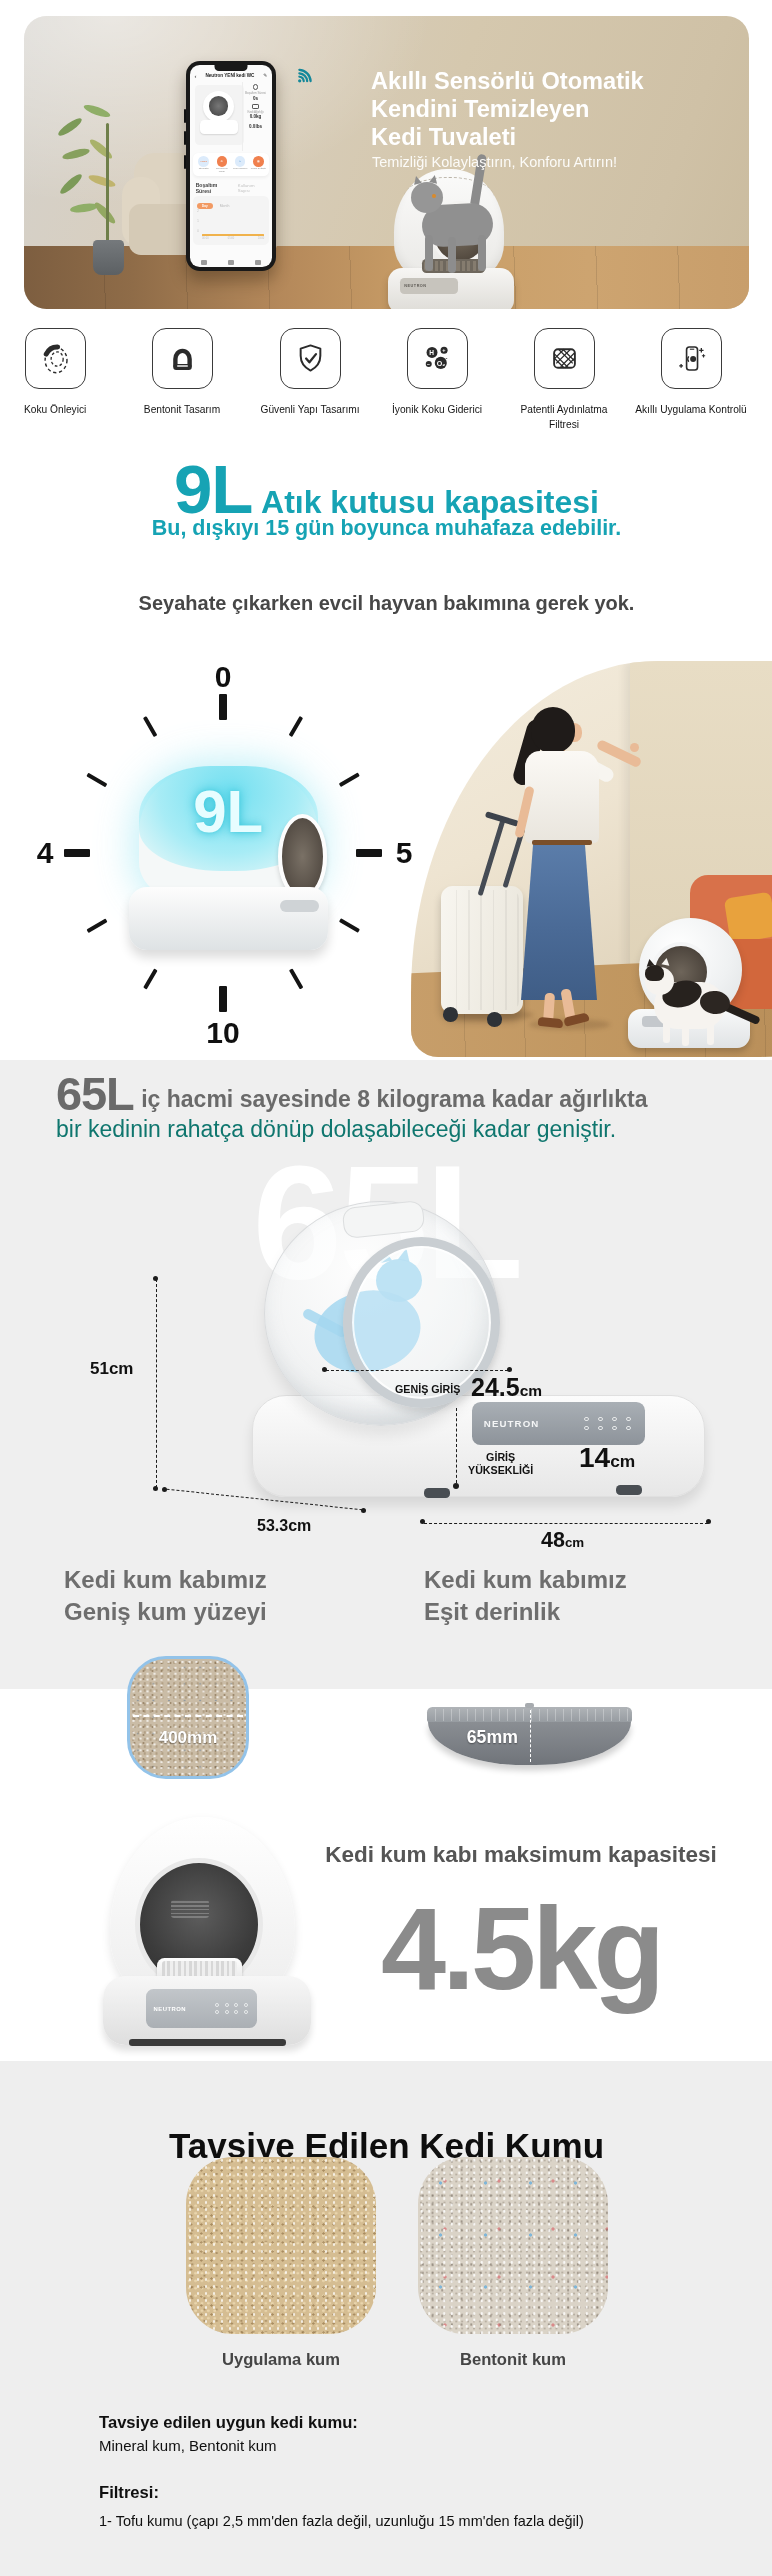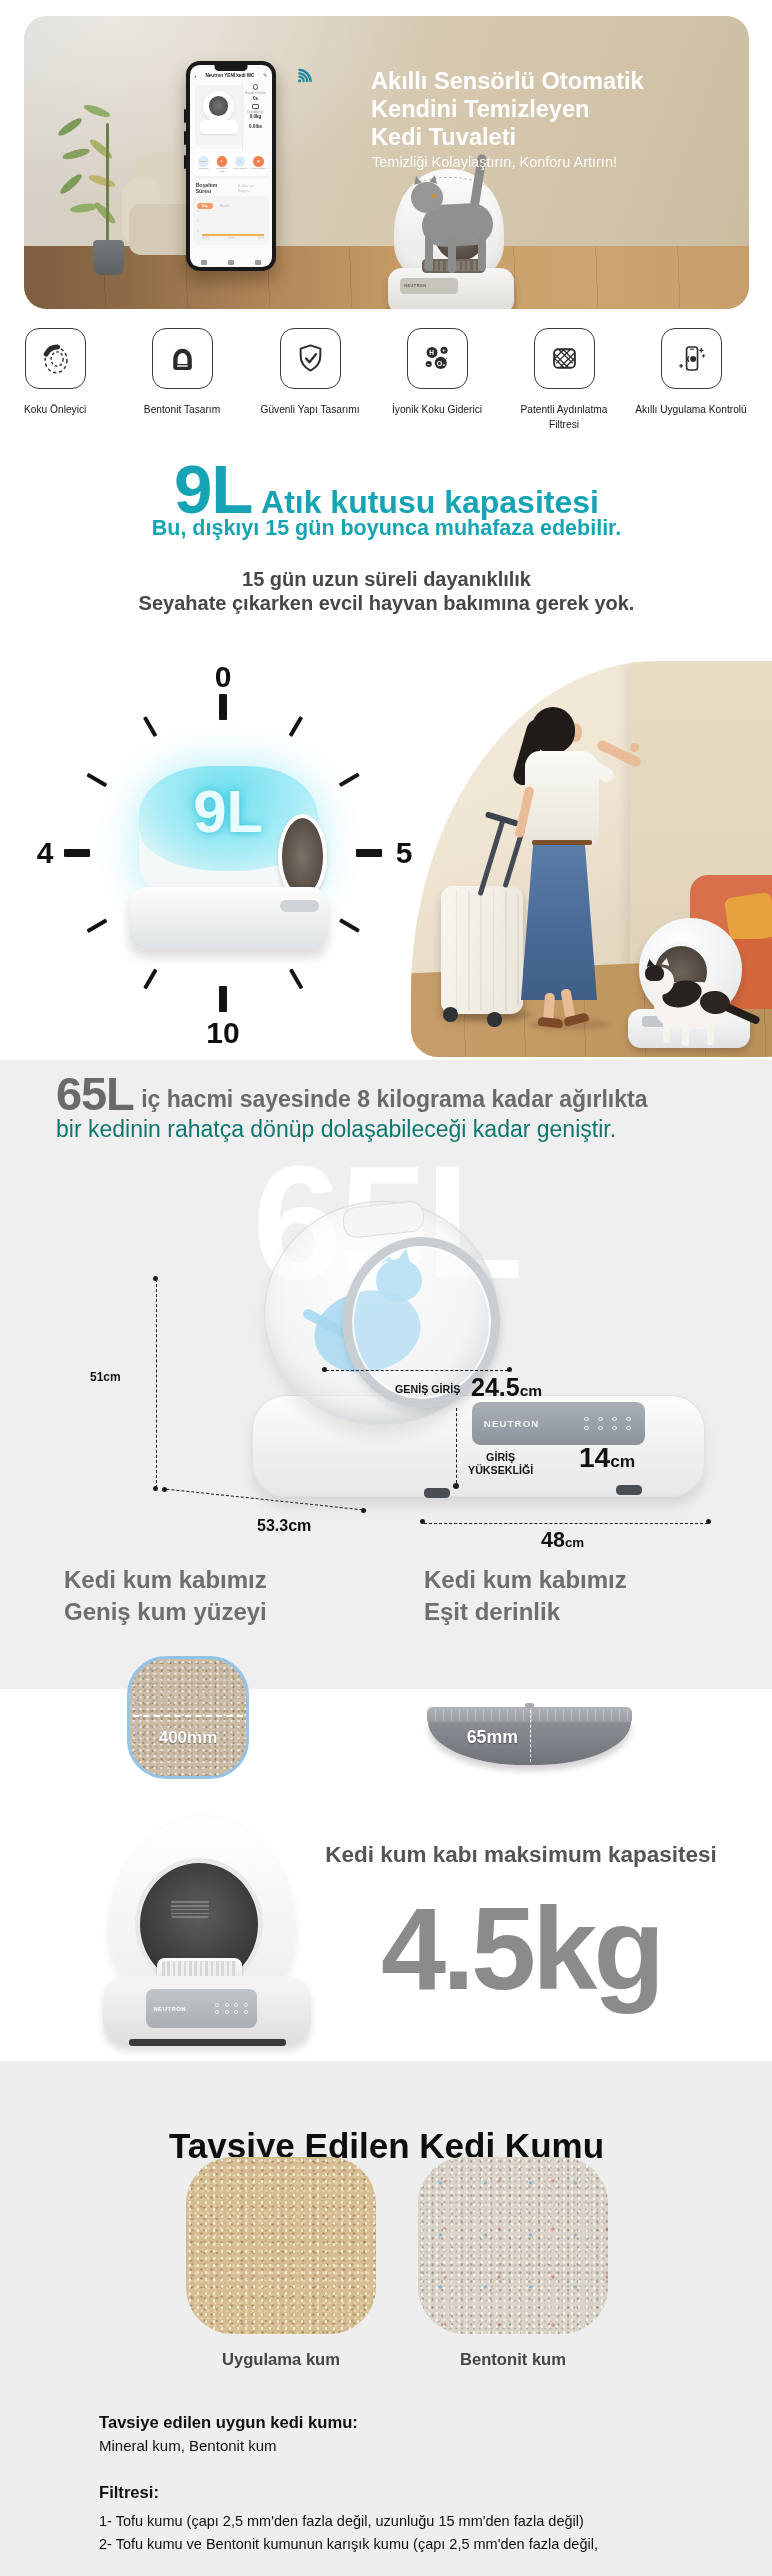--- a/index.html
+++ b/index.html
@@ -482,21 +482,20 @@
         <path d="M13 42 v7 M9.5 45.5 h7" stroke-width="2.4"></path>
       </svg>
     </div>
     <div class="flabel">Akıllı Uygulama Kontrolü</div>
   </div>
 
   <div class="cap-line">
     <span class="cap-big">9L</span><span class="cap-head">Atık kutusu kapasitesi</span>
   </div>
   <div class="cap-sub">Bu, dışkıyı 15 gün boyunca muhafaza edebilir.</div>
-  <div class="cap-l1">15 gün uzun süreli dayanıklılık</div>
   <div class="cap-l2">Seyahate çıkarken evcil hayvan bakımına gerek yok.</div>
 
   <div class="clock">
     <div class="tick major" style="transform:rotate(0deg) translateY(-146px);"></div>
     <div class="tick" style="transform:rotate(30deg) translateY(-146px);"></div>
     <div class="tick" style="transform:rotate(60deg) translateY(-146px);"></div>
     <div class="tick major" style="transform:rotate(90deg) translateY(-146px);"></div>
     <div class="tick" style="transform:rotate(120deg) translateY(-146px);"></div>
     <div class="tick" style="transform:rotate(150deg) translateY(-146px);"></div>
     <div class="tick major" style="transform:rotate(180deg) translateY(-146px);"></div>
@@ -595,21 +594,21 @@
     <div class="bcat-tail"></div>
     <div class="bcat-body"></div>
     <div class="bcat-ear" style="left:379px;top:189px;transform:rotate(-12deg);"></div>
     <div class="bcat-ear" style="left:399px;top:188px;transform:rotate(12deg);"></div>
     <div class="bcat-head"></div>
     <div class="s65-ring"></div>
 
     <div class="dimline-v" style="left:156px;top:219px;height:209px;"></div>
     <div class="dimdot" style="left:153px;top:216px;"></div>
     <div class="dimdot" style="left:153px;top:426px;"></div>
-    <div class="dimtxt" style="left:90px;top:310px;font-size:12px;">51cm</div>
+    <div class="dimtxt" style="left:90px;top:299px;font-size:17px;">51cm</div>
 
     <div class="dimline-h" style="left:166px;top:439px;width:197px;transform:rotate(6deg);"></div>
     <div class="dimdot" style="left:162px;top:427px;"></div>
     <div class="dimdot" style="left:361px;top:448px;"></div>
     <div class="dimtxt" style="left:257px;top:457px;font-size:16px;">53.3cm</div>
 
     <div class="dimline-h" style="left:424px;top:463px;width:284px;"></div>
     <div class="dimdot" style="left:420px;top:459px;"></div>
     <div class="dimdot" style="left:706px;top:459px;"></div>
     <div class="dimtxt" style="left:541px;top:468px;font-size:21.5px;">
@@ -682,17 +681,16 @@
   <section class="litsec">
     <div class="lit-head">Tavsiye Edilen Kedi Kumu</div>
     <div class="swatch mineral"></div>
     <div class="swatch bentonit"></div>
     <div class="sw-label" style="left:186px;">Uygulama kum</div>
     <div class="sw-label" style="left:418px;">Bentonit kum</div>
     <div class="lit-p lit-b" style="top:352px;">Tavsiye edilen uygun kedi kumu:</div>
     <div class="lit-p lit-r" style="top:376px;">Mineral kum, Bentonit kum</div>
     <div class="lit-p lit-b" style="top:422px;">Filtresi:</div>
     <div class="lit-p lit-r" style="top:452px;font-size:14.5px;">1- Tofu kumu (çapı 2,5 mm'den fazla değil, uzunluğu 15 mm'den fazla değil)</div>
-    <div class="lit-p lit-r" style="top:475px;font-size:14.5px;">2- Tofu kumu ve Bentonit kumunun karışık kumu (çapı 2,5 mm'den fazla değil,</div>
   </section>
 
 </div>
 
 
 </body></html>

